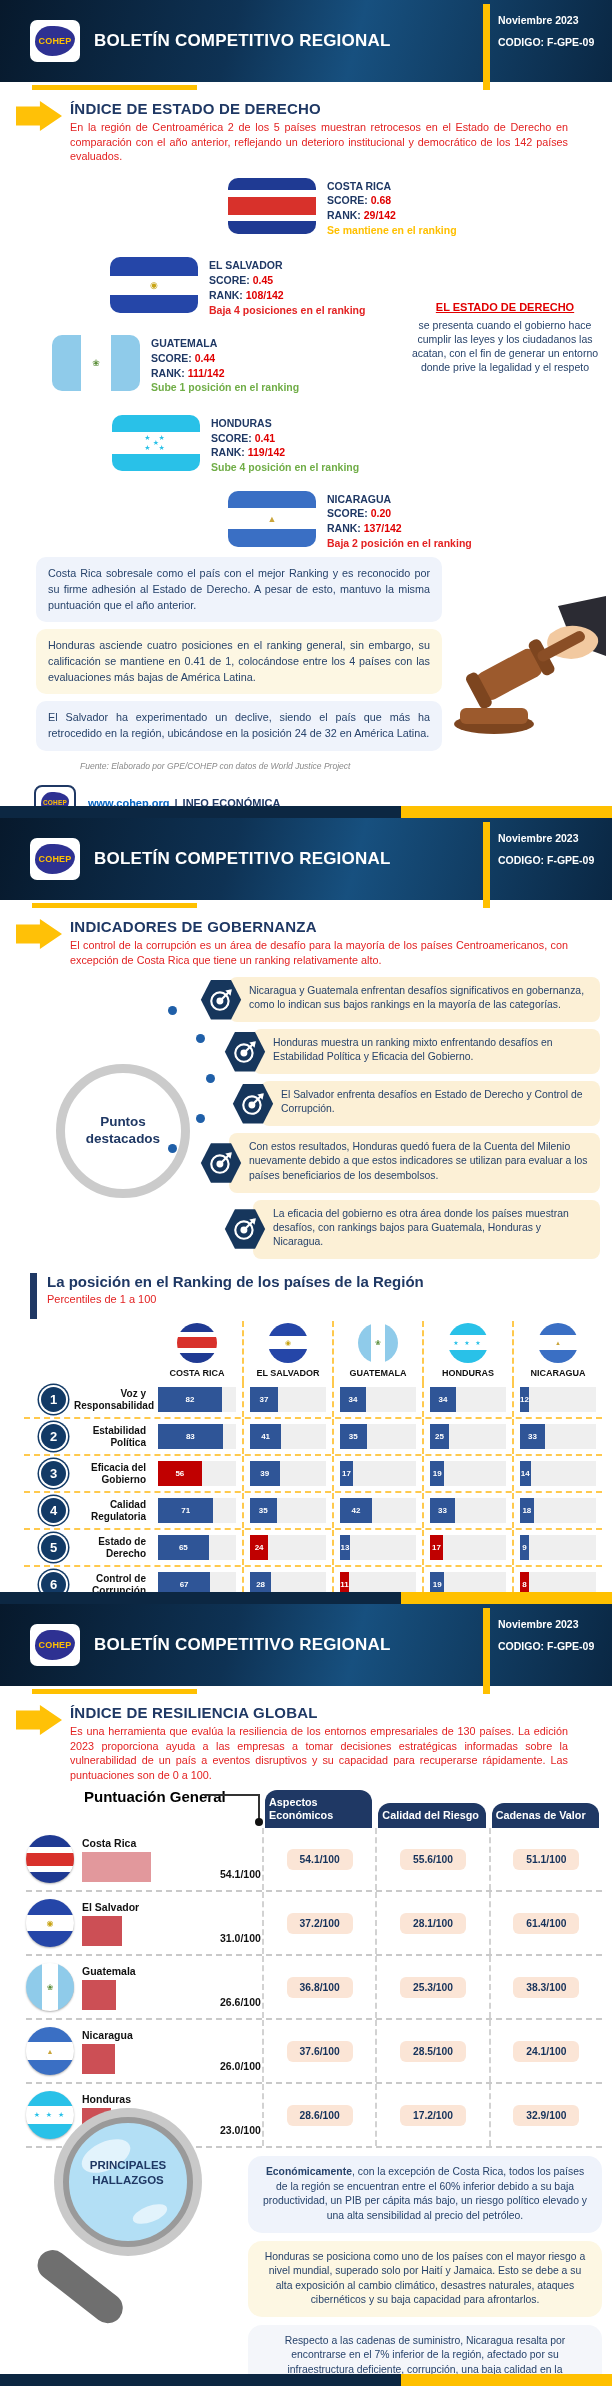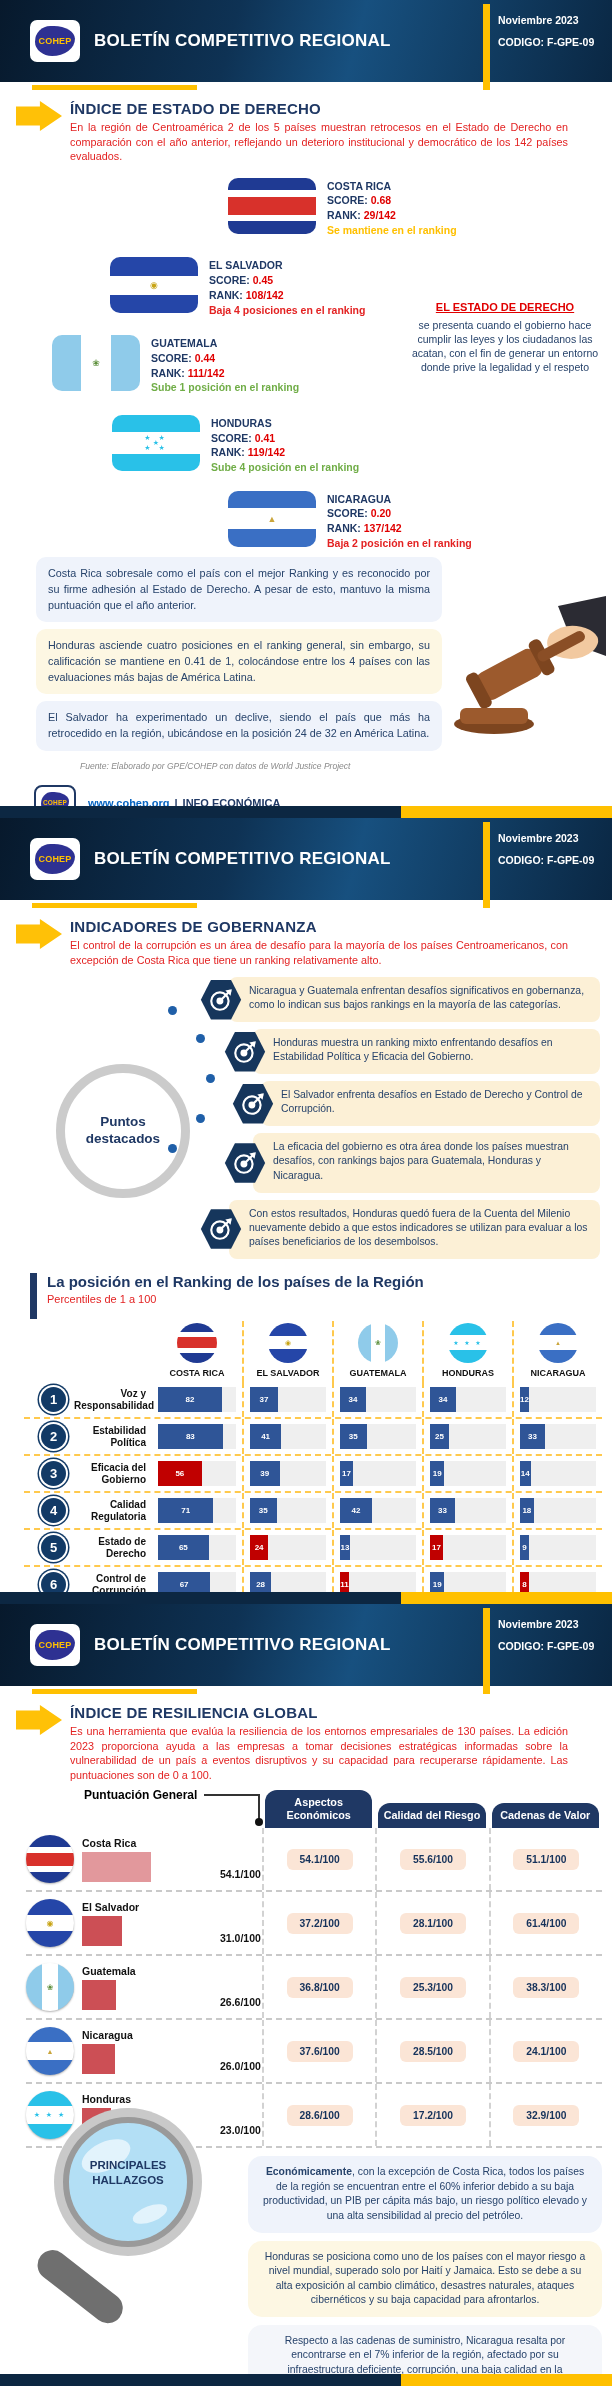--- a/index.html
+++ b/index.html
@@ -89,25 +89,25 @@
   .rlabel{font-size:10px;font-weight:bold;color:#111;text-align:right;line-height:1.15;width:72px;}
   .rcell{padding:5px 6px;}
   .track{height:25px;background:#efefef;position:relative;overflow:visible;}
   .rbar{height:100%;background:#2f5597;display:flex;align-items:center;justify-content:center;color:#fff;font-size:8px;font-weight:bold;min-width:9px;}
   .rbar[data-color="red"]{background:#c00000;}
 
   
   .res{margin:6px 10px 0 26px;}
   .res-head{display:grid;grid-template-columns:236px 1fr 1fr 1fr;align-items:end;}
   .pg-wrap{position:relative;height:40px;}
-  .pg-label{font-size:12px;font-weight:bold;color:#000;position:absolute;left:58px;top:0;}
+  .pg-label{font-size:15px;font-weight:bold;color:#000;position:absolute;left:58px;top:0;}
   .pg-line{position:absolute;left:178px;top:6px;width:56px;height:2px;background:#333;}
   .pg-drop{position:absolute;left:232px;top:6px;width:2px;height:26px;background:#333;}
   .pg-dot{position:absolute;left:229px;top:30px;width:8px;height:8px;border-radius:50%;background:#111;}
-  .res-col-h{background:#1f3864;color:#fff;font-weight:bold;font-size:10.8px;text-align:center;border-radius:12px 12px 0 0;margin:0 3px;padding:6px 4px;line-height:1.2;}
+  .res-col-h{background:#1f3864;color:#fff;font-weight:bold;font-size:10.8px;text-align:left;border-radius:12px 12px 0 0;margin:0 3px;padding:6px 4px;line-height:1.2;}
   .res-row{display:grid;grid-template-columns:236px 1fr 1fr 1fr;align-items:center;border-bottom:2px dashed #c9c9c9;min-height:62px;}
   .res-left{display:flex;align-items:center;}
   .gflag{width:48px;height:48px;border-radius:50%;overflow:hidden;display:flex;flex-direction:column;position:relative;flex:none;box-shadow:inset -3px -5px 8px rgba(0,0,0,.35),inset 3px 5px 8px rgba(255,255,255,.65),0 1px 2px rgba(0,0,0,.3);}
   .gflag.vert{flex-direction:row;}
   .res-nb{margin-left:8px;flex:1;}
   .res-country{font-size:10.5px;font-weight:bold;color:#111;}
   .gbar-row{display:flex;align-items:center;margin-top:3px;}
   .gbar-track{width:128px;height:30px;flex:none;}
   .gbar{height:100%;background:#cc4f55;}
   .gbar[data-color="pink"]{background:#e2989c;}
@@ -316,41 +316,41 @@
       <div class="hex">
           <svg width="26" height="26" viewBox="0 0 24 24">
             <circle cx="11" cy="13" r="8" fill="none" stroke="#fff" stroke-width="2"></circle>
             <circle cx="11" cy="13" r="3.2" fill="#fff"></circle>
             <line x1="11" y1="13" x2="21" y2="3" stroke="#fff" stroke-width="2"></line>
             <path d="M22 2 l-6 1.2 4.8 4.8z" fill="#fff"></path>
           </svg>
         </div>
       <div class="bbox">El Salvador enfrenta desafíos en Estado de Derecho y Control de Corrupción.</div>
     </div>
+    <div class="bullet b5">
+      <div class="hex">
+          <svg width="26" height="26" viewBox="0 0 24 24">
+            <circle cx="11" cy="13" r="8" fill="none" stroke="#fff" stroke-width="2"></circle>
+            <circle cx="11" cy="13" r="3.2" fill="#fff"></circle>
+            <line x1="11" y1="13" x2="21" y2="3" stroke="#fff" stroke-width="2"></line>
+            <path d="M22 2 l-6 1.2 4.8 4.8z" fill="#fff"></path>
+          </svg>
+        </div>
+      <div class="bbox">Con estos resultados, Honduras quedó fuera de la Cuenta del Milenio nuevamente debido a que estos indicadores se utilizan para evaluar a los países beneficiarios de los desembolsos.</div>
+    </div>
     <div class="bullet b4">
       <div class="hex">
           <svg width="26" height="26" viewBox="0 0 24 24">
             <circle cx="11" cy="13" r="8" fill="none" stroke="#fff" stroke-width="2"></circle>
             <circle cx="11" cy="13" r="3.2" fill="#fff"></circle>
             <line x1="11" y1="13" x2="21" y2="3" stroke="#fff" stroke-width="2"></line>
             <path d="M22 2 l-6 1.2 4.8 4.8z" fill="#fff"></path>
           </svg>
         </div>
       <div class="bbox">La eficacia del gobierno es otra área donde los países muestran desafíos, con rankings bajos para Guatemala, Honduras y Nicaragua.</div>
-    </div>
-    <div class="bullet b5">
-      <div class="hex">
-          <svg width="26" height="26" viewBox="0 0 24 24">
-            <circle cx="11" cy="13" r="8" fill="none" stroke="#fff" stroke-width="2"></circle>
-            <circle cx="11" cy="13" r="3.2" fill="#fff"></circle>
-            <line x1="11" y1="13" x2="21" y2="3" stroke="#fff" stroke-width="2"></line>
-            <path d="M22 2 l-6 1.2 4.8 4.8z" fill="#fff"></path>
-          </svg>
-        </div>
-      <div class="bbox">Con estos resultados, Honduras quedó fuera de la Cuenta del Milenio nuevamente debido a que estos indicadores se utilizan para evaluar a los países beneficiarios de los desembolsos.</div>
     </div>
   </div>
 
   <div class="hl-circle">Puntos destacados</div>
   <div class="dot" style="left:168px;top:188px"></div>
   <div class="dot" style="left:196px;top:216px"></div>
   <div class="dot" style="left:206px;top:256px"></div>
   <div class="dot" style="left:196px;top:296px"></div>
   <div class="dot" style="left:168px;top:326px"></div>
 

